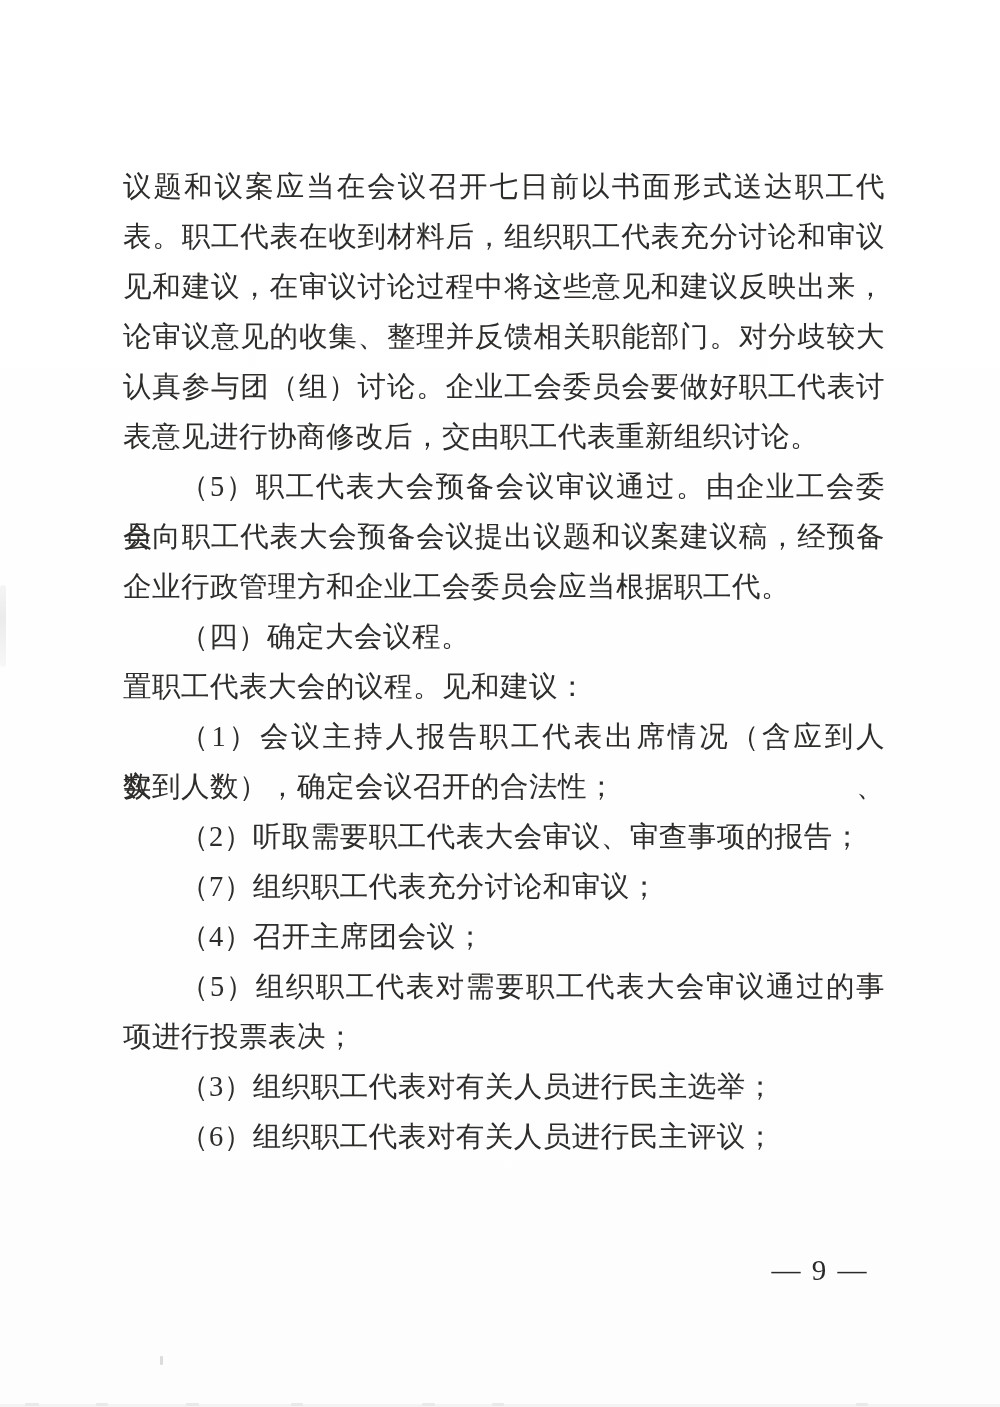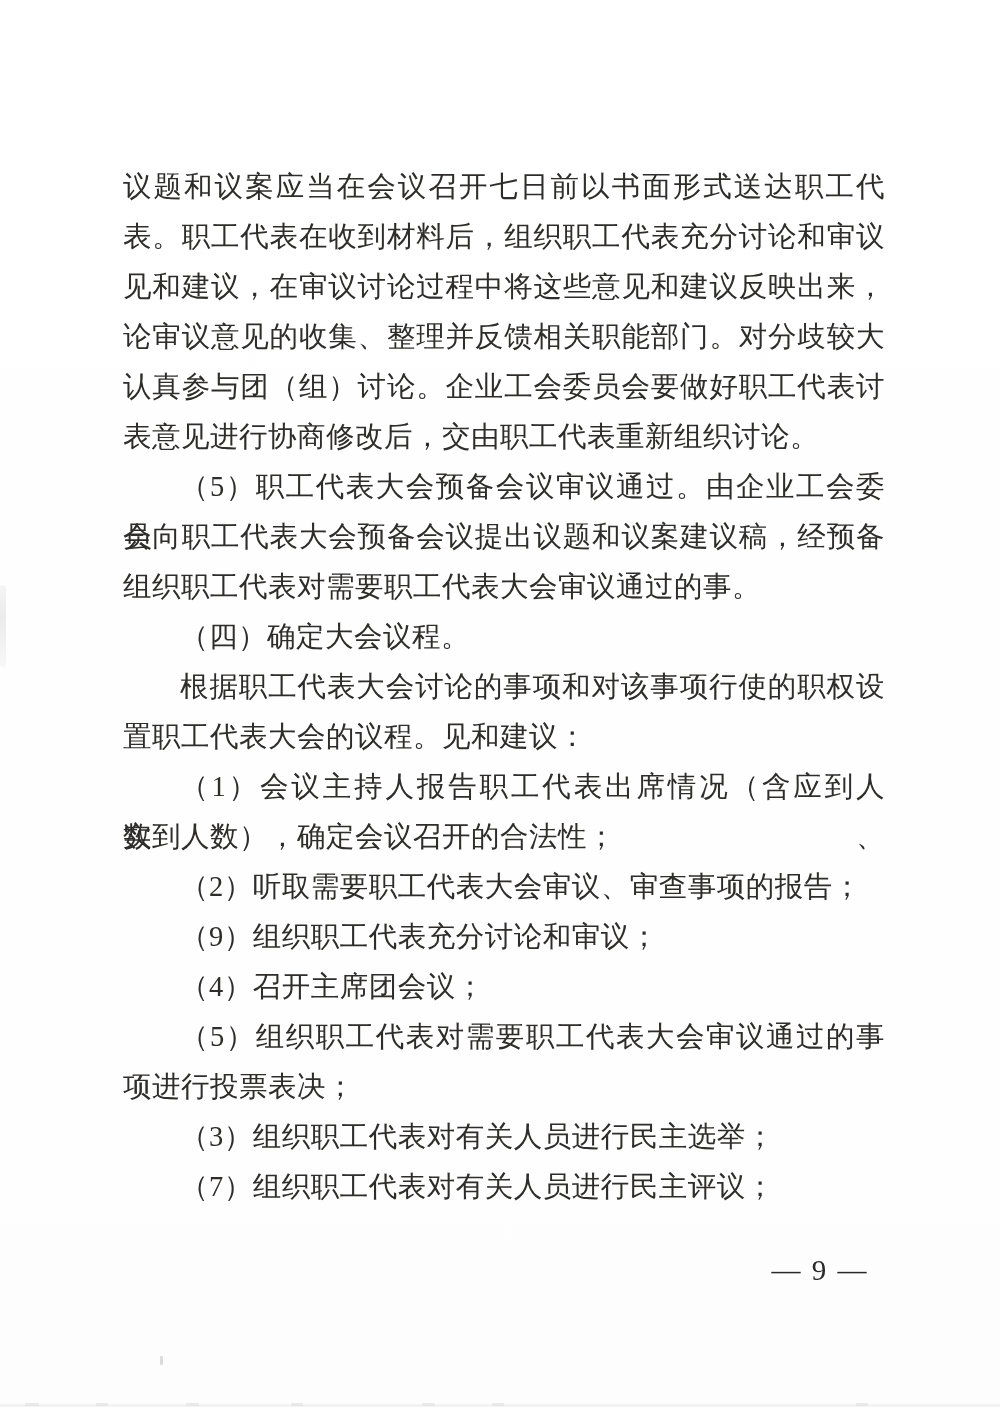--- a/index.html
+++ b/index.html
@@ -105,33 +105,32 @@
 
   <div class="text-body" style="color: rgb(46, 45, 43);">
       <div class="line fill">议题和议案应当在会议召开七日前以书面形式送达职工代</div>
       <div class="line fill">表。职工代表在收到材料后，组织职工代表充分讨论和审议</div>
       <div class="line fill">见和建议，在审议讨论过程中将这些意见和建议反映出来，</div>
       <div class="line fill">论审议意见的收集、整理并反馈相关职能部门。对分歧较大</div>
       <div class="line fill">认真参与团（组）讨论。企业工会委员会要做好职工代表讨</div>
       <div class="line">表意见进行协商修改后，交由职工代表重新组织讨论。</div>
       <div class="line indent fill">（5）职工代表大会预备会议审议通过。由企业工会委员</div>
       <div class="line fill">会向职工代表大会预备会议提出议题和议案建议稿，经预备</div>
-      <div class="line">组织职工代表对需要职工代表大会审议通过的事。</div>
+      <div class="line">企业行政管理方和企业工会委员会应当根据职工代。</div>
       <div class="line indent">（四）确定大会议程。</div>
-      <div class="line indent fill">根据职工代表大会讨论的事项和对该事项行使的职权设</div>
       <div class="line">置职工代表大会的议程。见和建议：</div>
       <div class="line indent fill">（1）会议主持人报告职工代表出席情况（含应到人数、</div>
       <div class="line">实到人数），确定会议召开的合法性；</div>
       <div class="line indent">（2）听取需要职工代表大会审议、审查事项的报告；</div>
-      <div class="line indent">（9）组织职工代表充分讨论和审议；</div>
+      <div class="line indent">（7）组织职工代表充分讨论和审议；</div>
       <div class="line indent">（4）召开主席团会议；</div>
       <div class="line indent fill">（5）组织职工代表对需要职工代表大会审议通过的事</div>
       <div class="line">项进行投票表决；</div>
       <div class="line indent">（3）组织职工代表对有关人员进行民主选举；</div>
-      <div class="line indent">（7）组织职工代表对有关人员进行民主评议；</div>
+      <div class="line indent">（6）组织职工代表对有关人员进行民主评议；</div>
     </div>
 
   <div class="page-number">— 9 —</div>
 
   <div class="artifact left-smudge"></div>
   <div class="artifact speck"></div>
   <div class="artifact bottom-line"></div>
   <div class="artifact bdash d1"></div>
   <div class="artifact bdash d2"></div>
   <div class="artifact bdash d3"></div>

